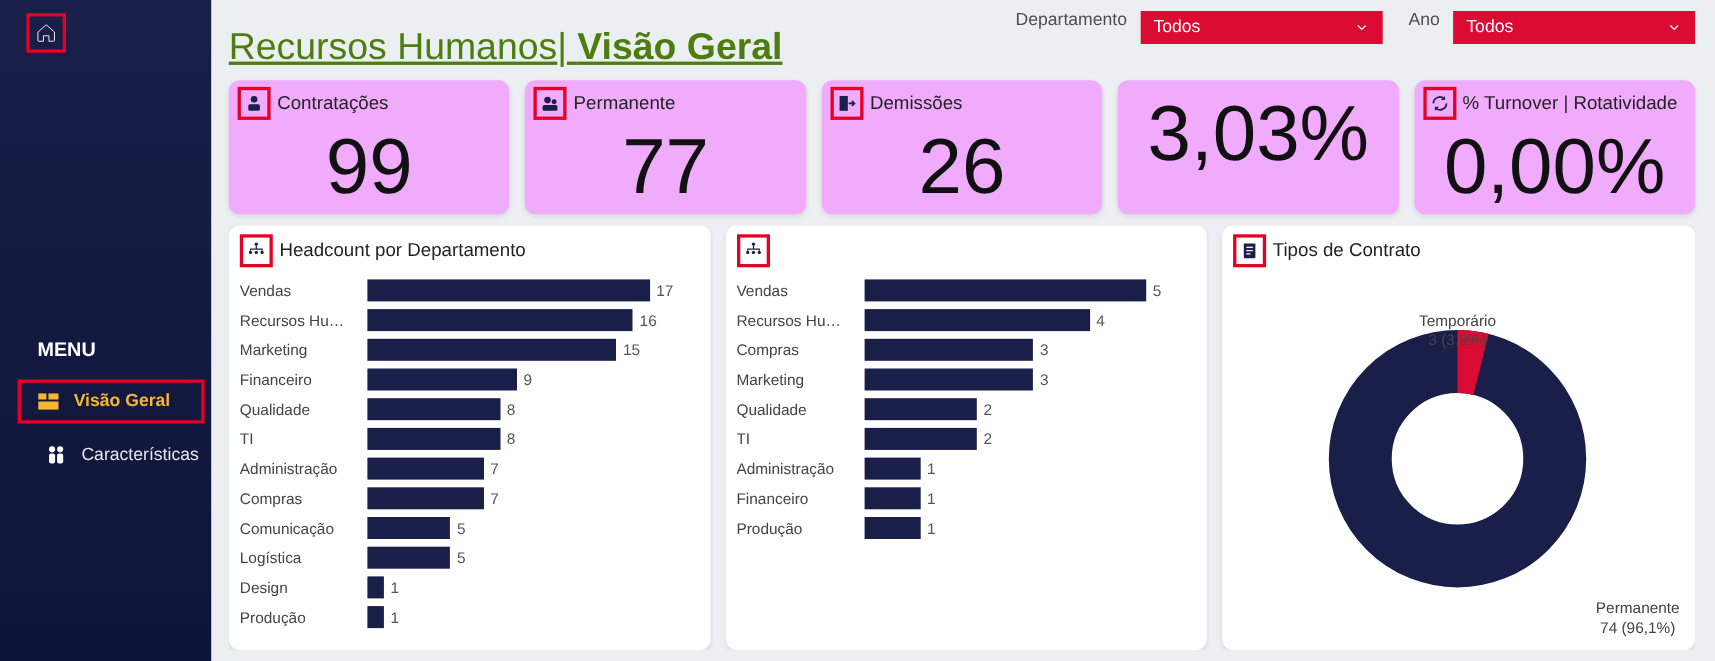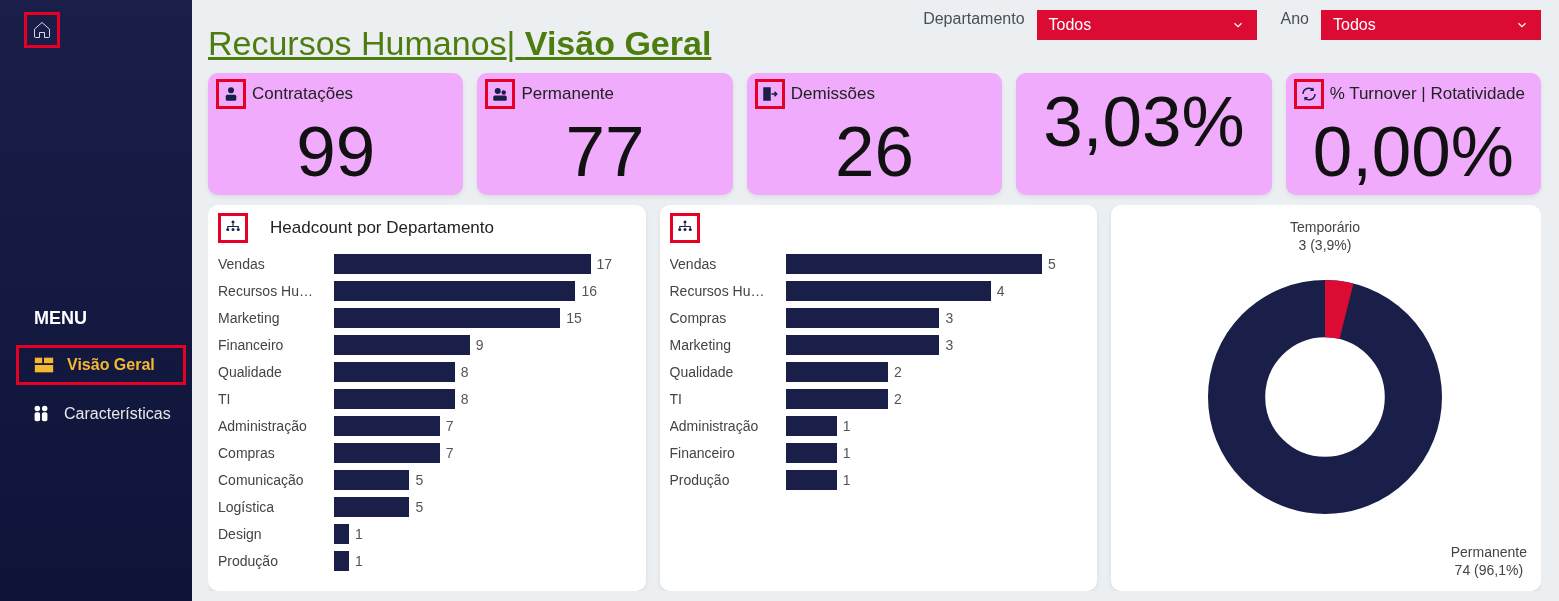--- a/index.html
+++ b/index.html
@@ -1,21 +1,21 @@
 <!DOCTYPE html>
 <html><head>
 <meta charset="utf-8">
 <style>
   * { box-sizing: border-box; margin: 0; padding: 0; font-family: "Segoe UI", Arial, sans-serif; }
   body { background: #eceff2; width: 1559px; height: 601px; overflow: hidden; display: flex; }
   
   .sidebar { width: 192px; height: 601px; background: linear-gradient(180deg, #1a1f4a 0%, #0e1338 100%); color: #fff; position: relative; }
   .home-box { width: 36px; height: 36px; border: 3px solid #e60023; margin: 12px 0 0 24px; display:flex; align-items:center; justify-content:center; }
   .menu-title { color:#fff; font-weight:700; font-size:18px; margin: 260px 0 16px 34px; }
-  .menu-item { display:flex; align-items:center; gap:12px; padding:8px 0 8px 30px; cursor:pointer; }
+  .menu-item { display:flex; align-items:center; gap:12px; padding:8px 0 8px 40px; cursor:pointer; }
   .menu-item.active { border:3px solid #e60023; margin:0 6px 10px 16px; padding:6px 0 6px 14px;}
   .menu-item .mi-label { font-size:16px; }
   .menu-item.active .mi-label { color:#f5b82e; font-weight:600;}
   .menu-item .mi-label.inactive { color:#e8e8e8; }
   .menu-icon { width:22px; height:22px; }
   
   .main { flex:1; padding: 10px 18px 10px 16px; display:flex; flex-direction:column; gap:10px;}
   .top-row { display:flex; align-items:flex-start; }
   .title-block { font-size:34px; color:#4d7c0f; font-weight:300; padding-top:14px;text-decoration:underline;}
   .title-block .bold { font-weight:700; }
@@ -29,21 +29,21 @@
   .kpi { flex:1; background:#f0abfc; border-radius:10px; box-shadow:0 2px 4px rgba(0,0,0,.08); padding:6px 8px 4px 8px; position:relative; min-height:104px;}
   .kpi-head { display:flex; align-items:center; gap:6px;}
   .icon-box { width:30px; height:30px; border:3px solid #e60023; display:flex; align-items:center; justify-content:center;}
   .kpi-label { font-size:17px; color:#222;}
   .kpi-val { text-align:center; font-size:71px; font-weight:400; color:#111; line-height:1.1; margin-top:4px;}
   
   .chart-row { display:flex; gap:14px; flex:1; overflow:hidden;}
   .chart-card { background:#fff; border-radius:10px; box-shadow:0 2px 4px rgba(0,0,0,.08); padding:8px 12px 10px 10px; display:flex; flex-direction:column;}
   .chart-card.bars { flex:1;}
   .chart-card.donut { width:430px;}
-  .chart-head { display:flex; align-items:center; gap:22px; margin-bottom:10px;}
+  .chart-head { display:flex; align-items:center; gap:6px; margin-bottom:10px;}
   .chart-title { font-size:17px; color:#222;}
   .bars-area { flex:1; display:flex; flex-direction:column; gap:5px; padding-right:8px;}
   .bar-row { display:flex; align-items:center; gap:6px; height:22px;}
   .bar-cat { width:110px; text-align:left; font-size:14px; color:#444; white-space:nowrap; overflow:hidden; text-overflow:ellipsis;}
   .bar-track { flex:1; position:relative; height:20px; display:flex; align-items:center;}
   .bar-fill { height:20px; background:#1a1f4a;}
   .bar-val { font-size:14px; color:#555; margin-left:6px;}
   
   .donut-wrap { flex:1; display:flex; align-items:center; justify-content:center; position:relative;}
   .donut-label { position:absolute; font-size:14px; color:#444; text-align:center; line-height:1.25;}
@@ -339,28 +339,39 @@
             <div class="bar-cat">Produção</div>
             <div class="bar-track">
               <div class="bar-fill" style="width: 17.6%;"></div>
               <span class="bar-val">1</span>
             </div>
           </div>
         </div>
     </div>
 
     <div class="chart-card donut">
+      <div class="chart-head">
+        <div class="icon-box">
+            <svg class="icon" width="18" height="18" viewBox="0 0 24 24">
+              <rect x="5" y="3" width="14" height="18" rx="1" fill="#1a1f4a"></rect>
+              <rect x="8" y="7" width="8" height="1.5" fill="#fff"></rect>
+              <rect x="8" y="11" width="8" height="1.5" fill="#fff"></rect>
+              <rect x="8" y="15" width="5" height="1.5" fill="#fff"></rect>
+            </svg>
+          </div>
+        <span class="chart-title">Tipos de Contrato</span>
+      </div>
       <div class="donut-wrap">
         <svg width="260" height="260" viewBox="0 0 100 100">
 
           <circle cx="50" cy="50" r="34" fill="none" stroke="#1a1f4a" stroke-width="22"></circle>
 
           <path id="donut-temp" fill="none" stroke="#dc0b33" stroke-width="22" d="M 50 16 A 34 34 0 0 1 58.24837384704385 17.0156957193364"></path>
         </svg>
-        <div class="donut-label" style="top:6px; left:50%; transform:translateX(-50%);">
+        <div class="donut-label" style="top:30px; left:50%; transform:translateX(-50%);">
           <div>Temporário</div>
           <div>3 (3,9%)</div>
         </div>
         <div class="donut-label" style="bottom:2px; right:2px;">
           <div>Permanente</div>
           <div>74 (96,1%)</div>
         </div>
       </div>
     </div>
   </div>

